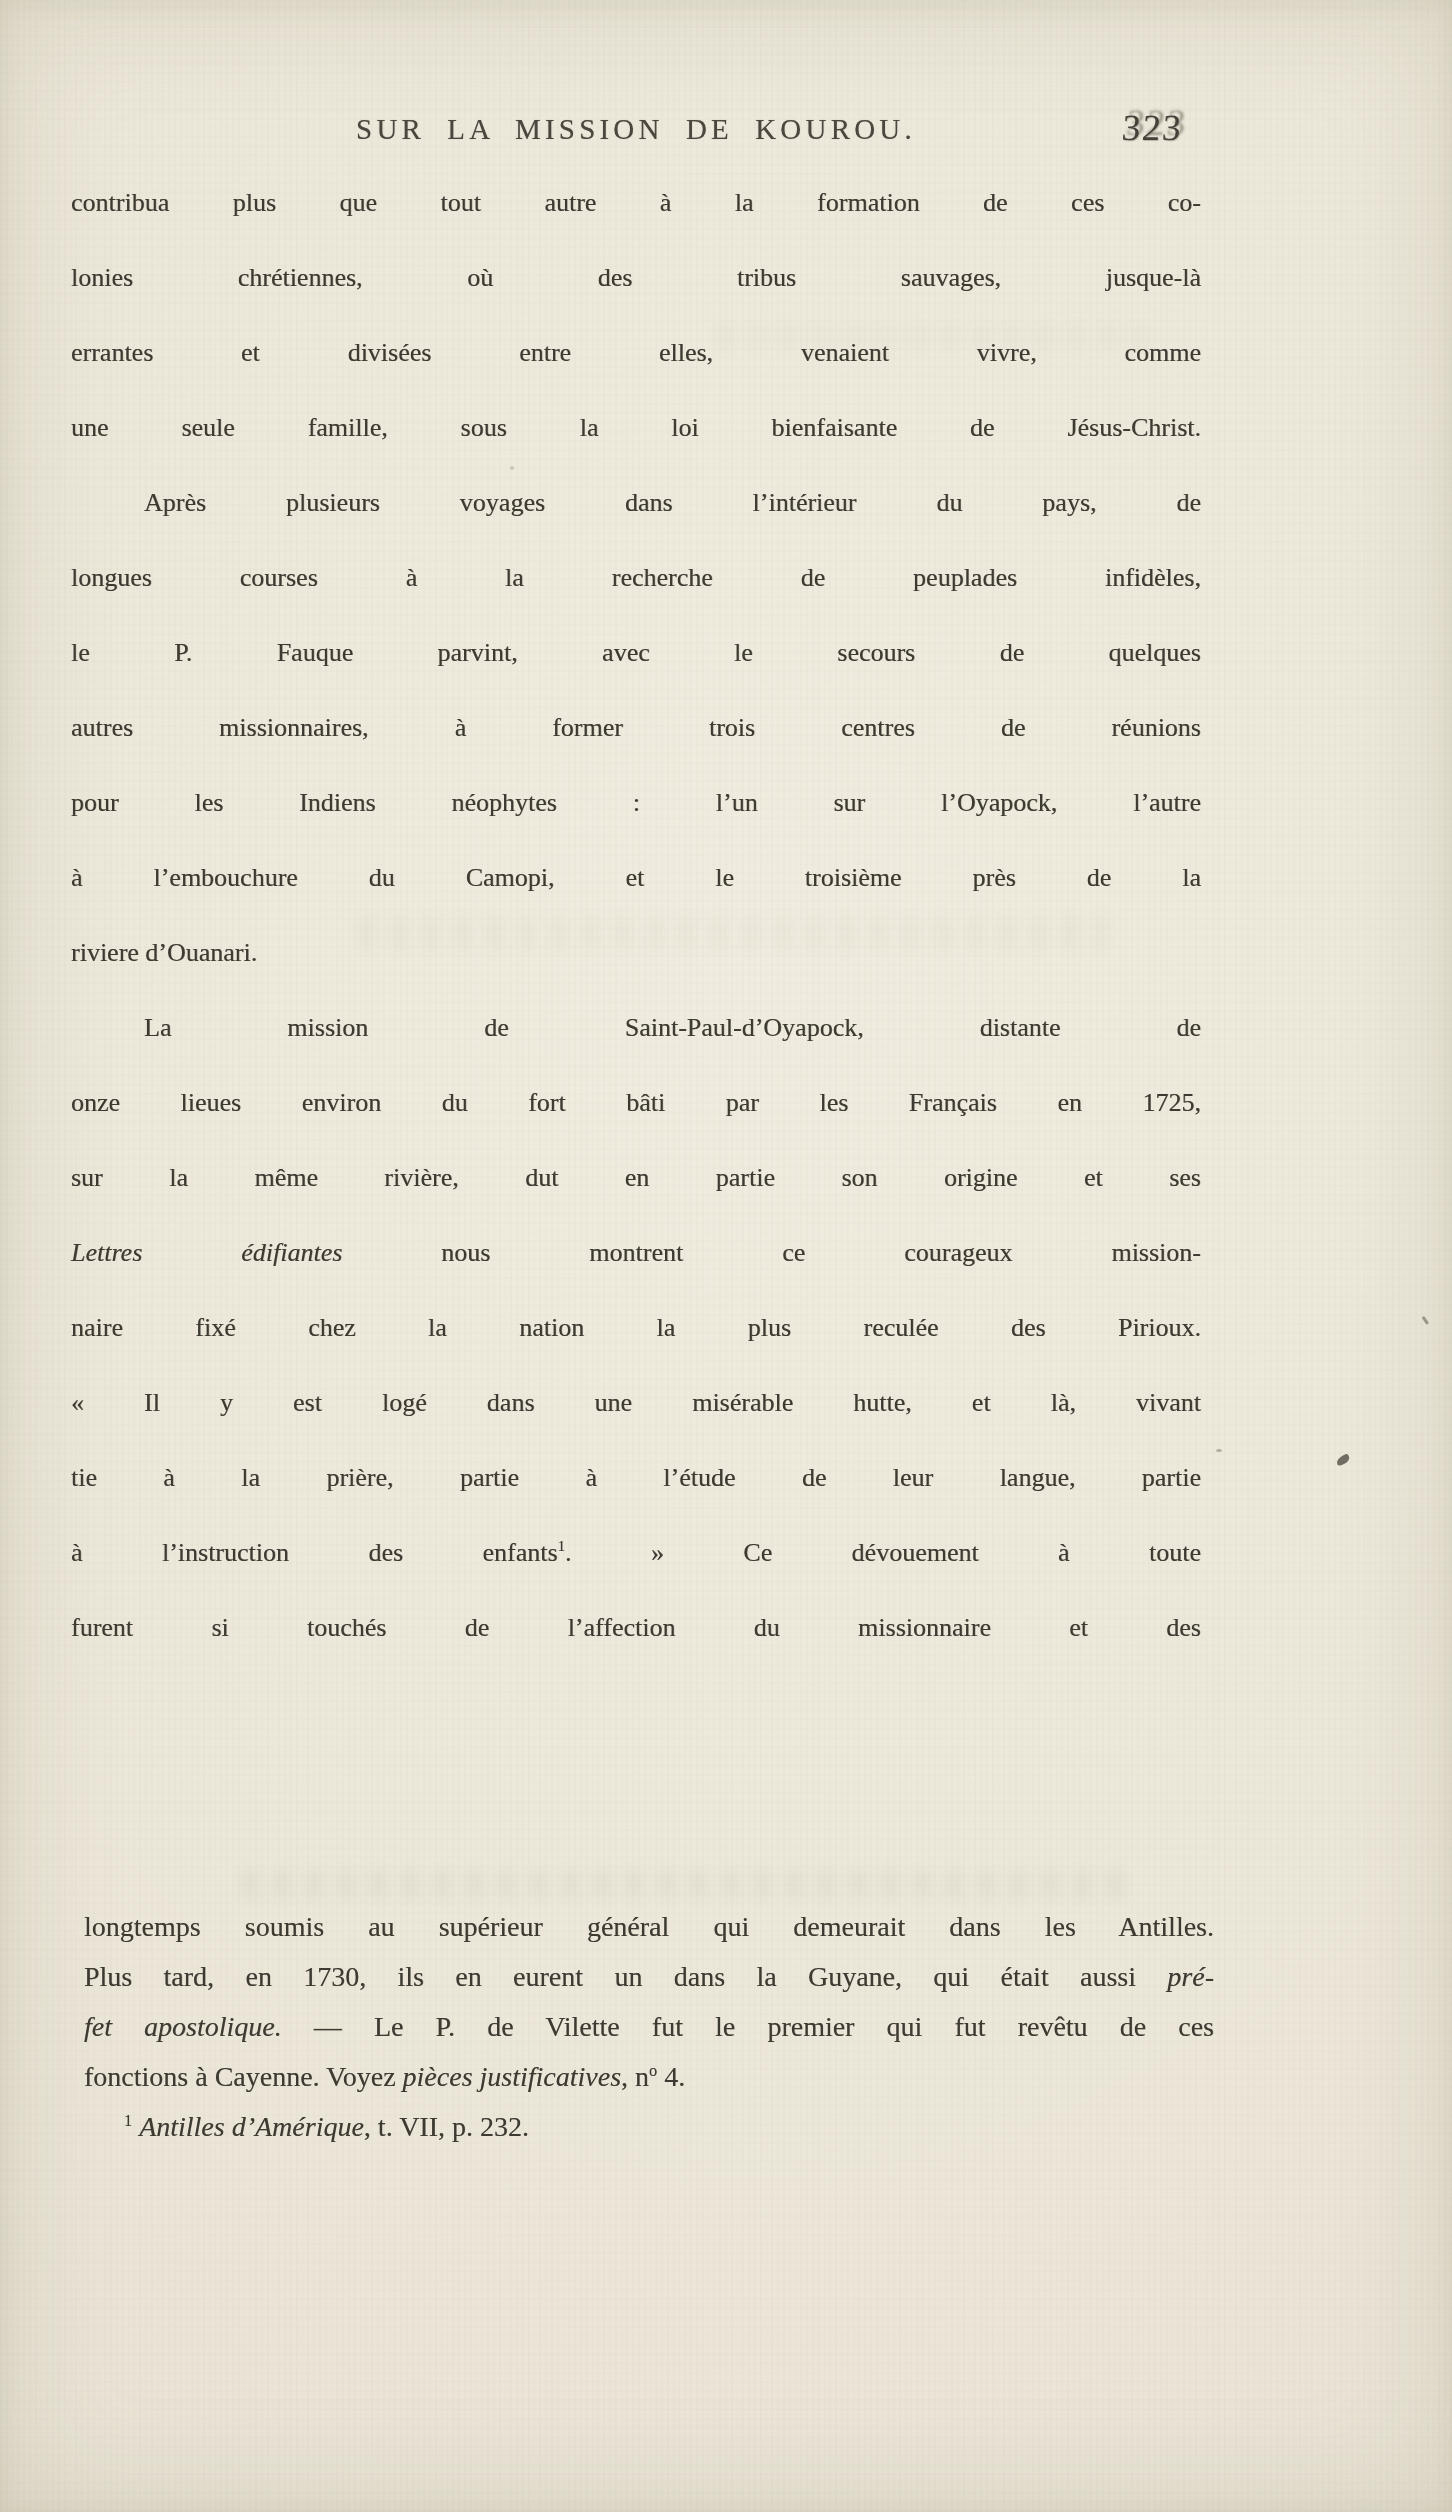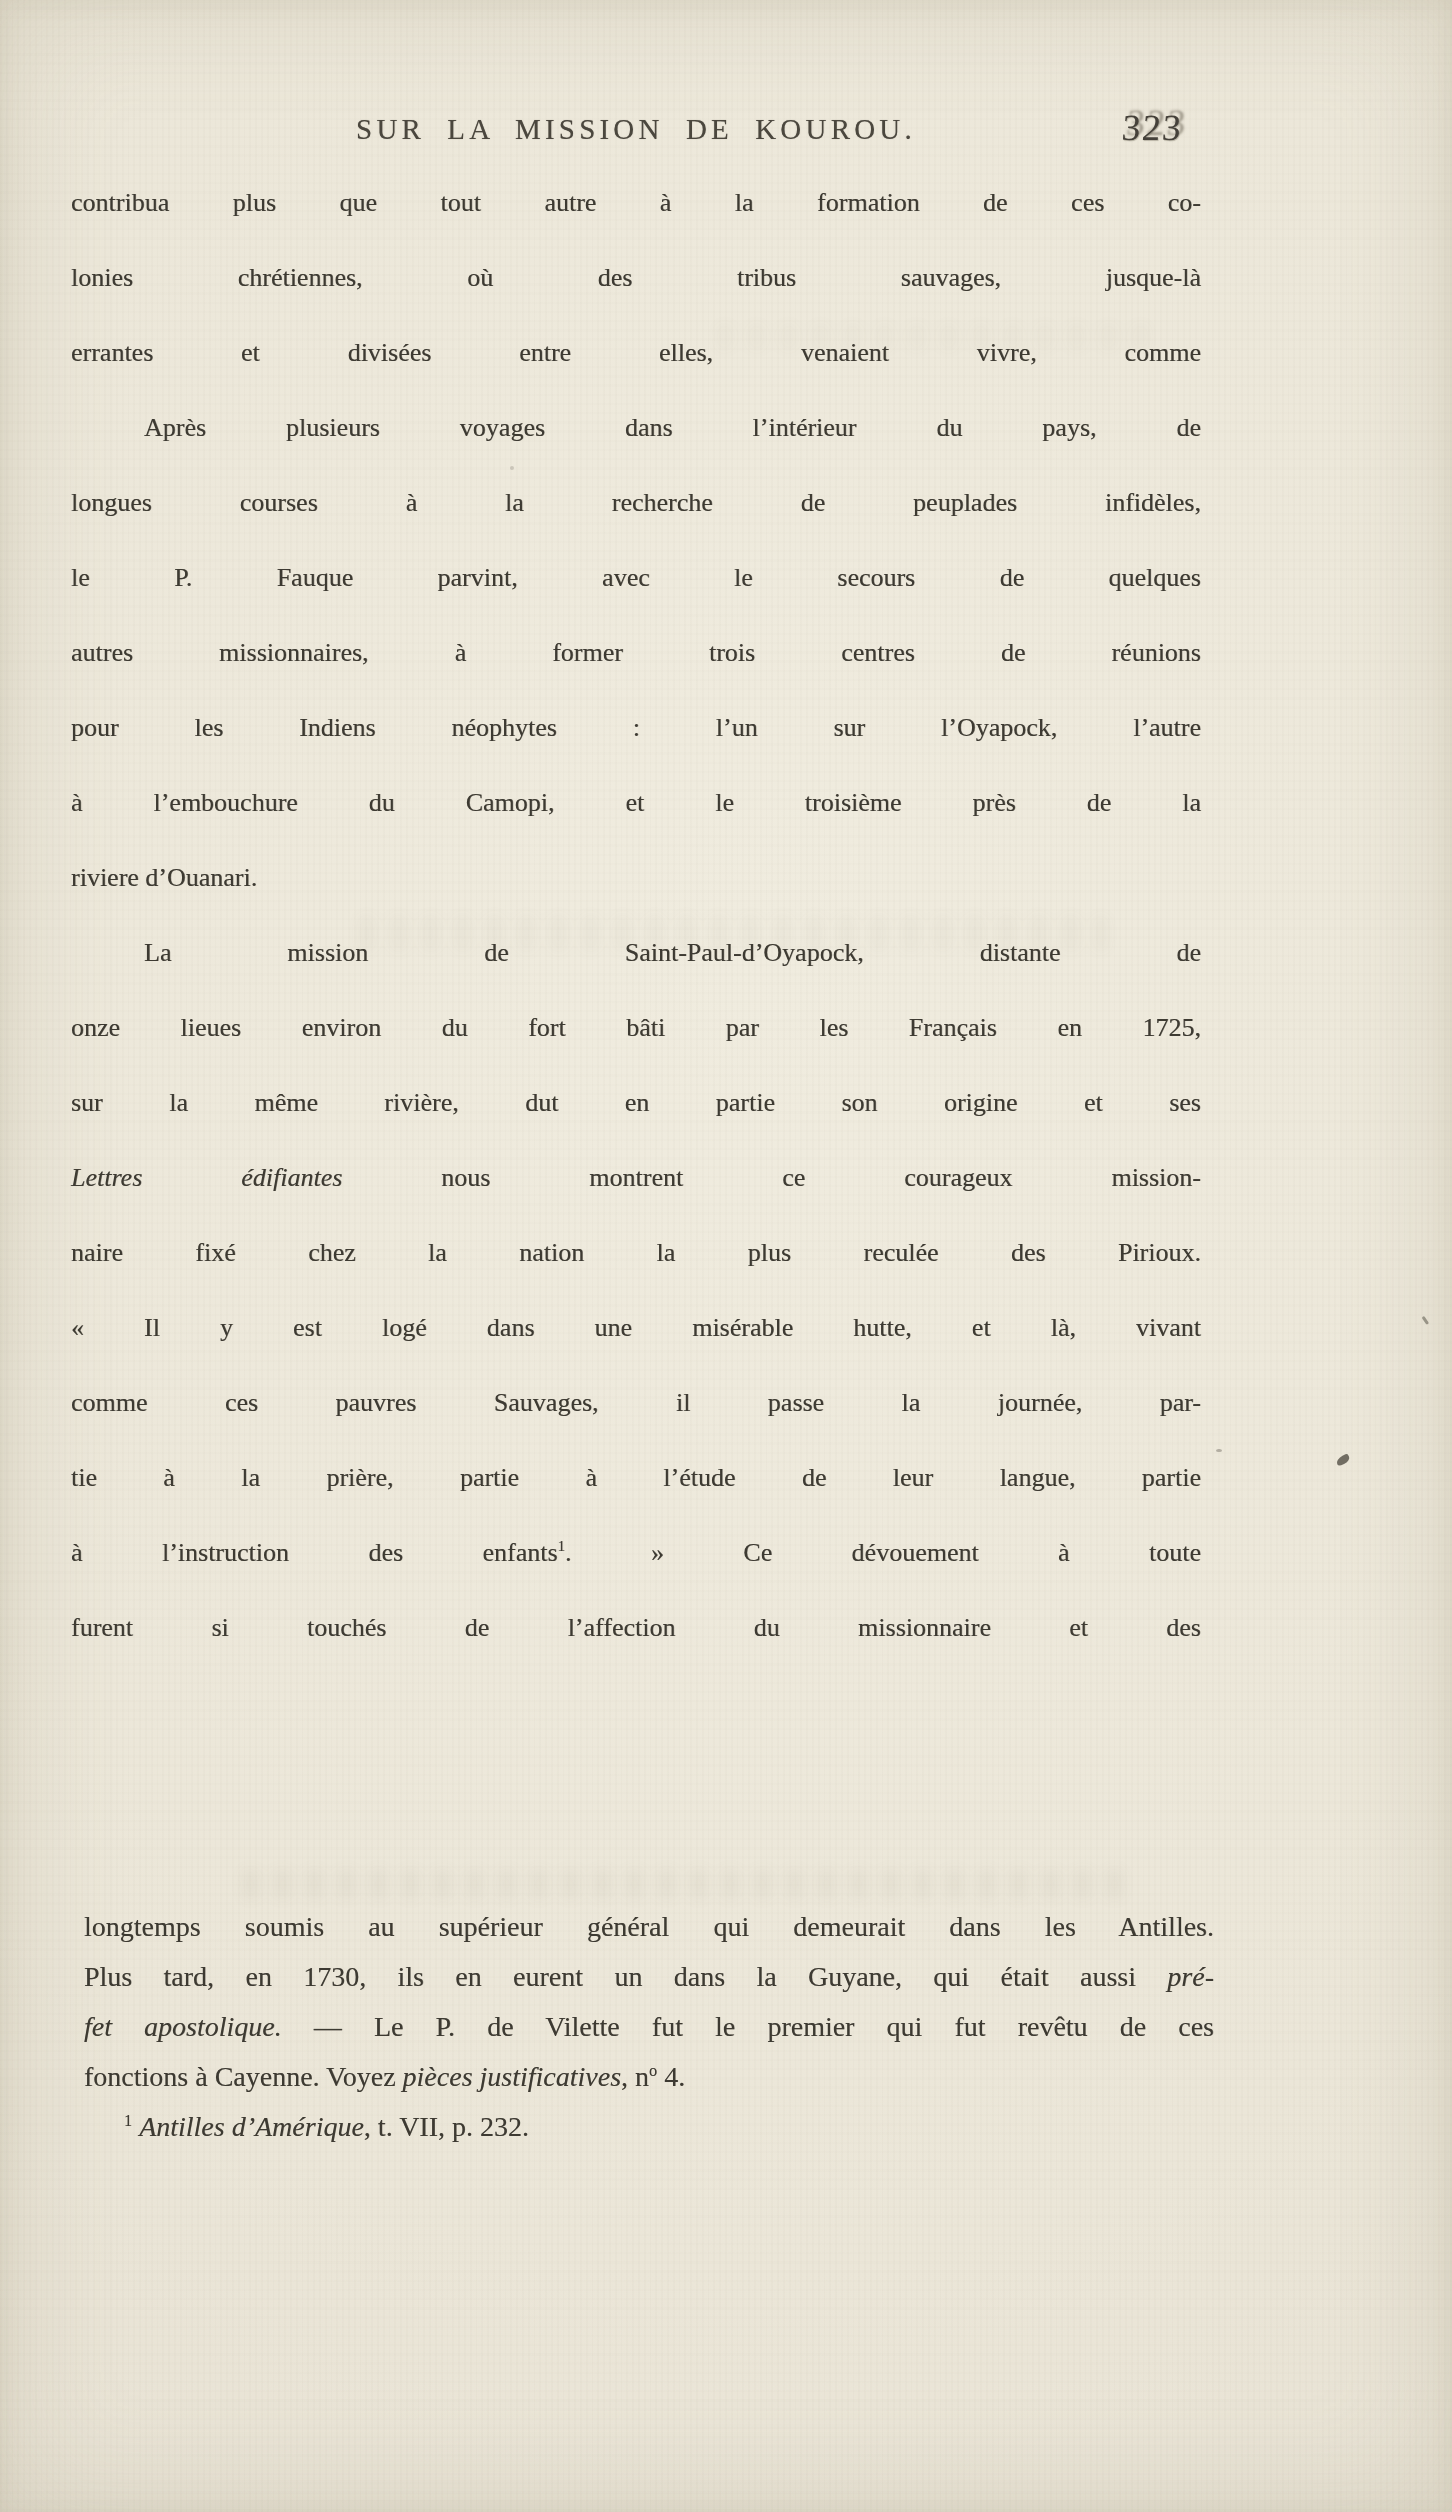--- a/index.html
+++ b/index.html
@@ -87,34 +87,34 @@
 
   <div class="header-row">
     <div class="running-title">SUR LA MISSION DE KOUROU.</div>
     <div class="page-number">323</div>
   </div>
 
   <div class="body-text">
       <div class="line"><span>contribua plus que tout autre à la formation de ces co-</span></div>
       <div class="line"><span>lonies chrétiennes, où des tribus sauvages, jusque-là</span></div>
       <div class="line"><span>errantes et divisées entre elles, venaient vivre, comme</span></div>
+      <div class="line"><span>une seule famille, sous la loi bienfaisante de Jésus-Christ.</span></div>
       <div class="line indent"><span>Après plusieurs voyages dans l’intérieur du pays, de</span></div>
       <div class="line"><span>longues courses à la recherche de peuplades infidèles,</span></div>
       <div class="line"><span>le P. Fauque parvint, avec le secours de quelques</span></div>
       <div class="line"><span>autres missionnaires, à former trois centres de réunions</span></div>
       <div class="line"><span>pour les Indiens néophytes : l’un sur l’Oyapock, l’autre</span></div>
       <div class="line"><span>à l’embouchure du Camopi, et le troisième près de la</span></div>
       <div class="line no-just"><span>riviere d’Ouanari.</span></div>
       <div class="line indent"><span>La mission de Saint-Paul-d’Oyapock, distante de</span></div>
       <div class="line"><span>onze lieues environ du fort bâti par les Français en 1725,</span></div>
       <div class="line"><span>sur la même rivière, dut en partie son origine et ses</span></div>
       <div class="line"><span class="it">Lettres édifiantes</span><span> nous montrent ce courageux mission-</span></div>
       <div class="line"><span>naire fixé chez la nation la plus reculée des Pirioux.</span></div>
       <div class="line"><span>« Il y est logé dans une misérable hutte, et là, vivant</span></div>
-      <div class="line"><span>comme ces pauvres Sauvages, il passe la journée, par-</span></div>
       <div class="line"><span>tie à la prière, partie à l’étude de leur langue, partie</span></div>
       <div class="line"><span>à l’instruction des enfants</span><span class="sup">1</span><span>. » Ce dévouement à toute</span></div>
       <div class="line"><span>furent si touchés de l’affection du missionnaire et des</span></div>
     </div>
 
   <div class="footnotes">
       <div class="fline"><span>longtemps soumis au supérieur général qui demeurait dans les Antilles.</span></div>
       <div class="fline"><span>Plus tard, en 1730, ils en eurent un dans la Guyane, qui était aussi </span><span class="it">pré-</span></div>
       <div class="fline"><span class="it">fet apostolique.</span><span> — Le P. de Vilette fut le premier qui fut revêtu de ces</span></div>
       <div class="fline no-just"><span>fonctions à Cayenne. Voyez </span><span class="it">pièces justificatives</span><span>, n</span><span class="sup">o</span><span> 4.</span></div>

